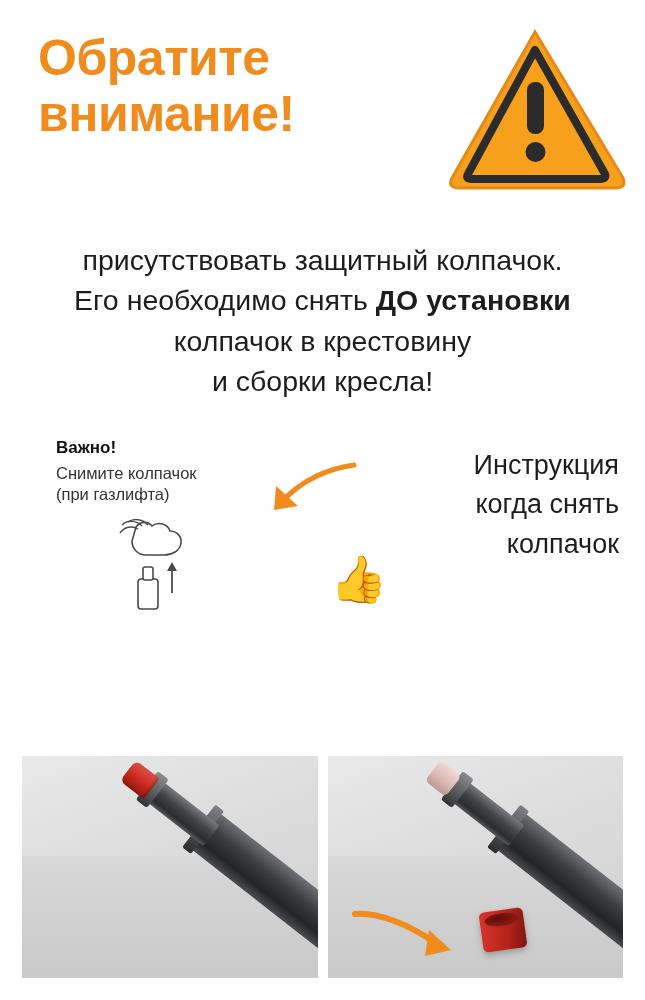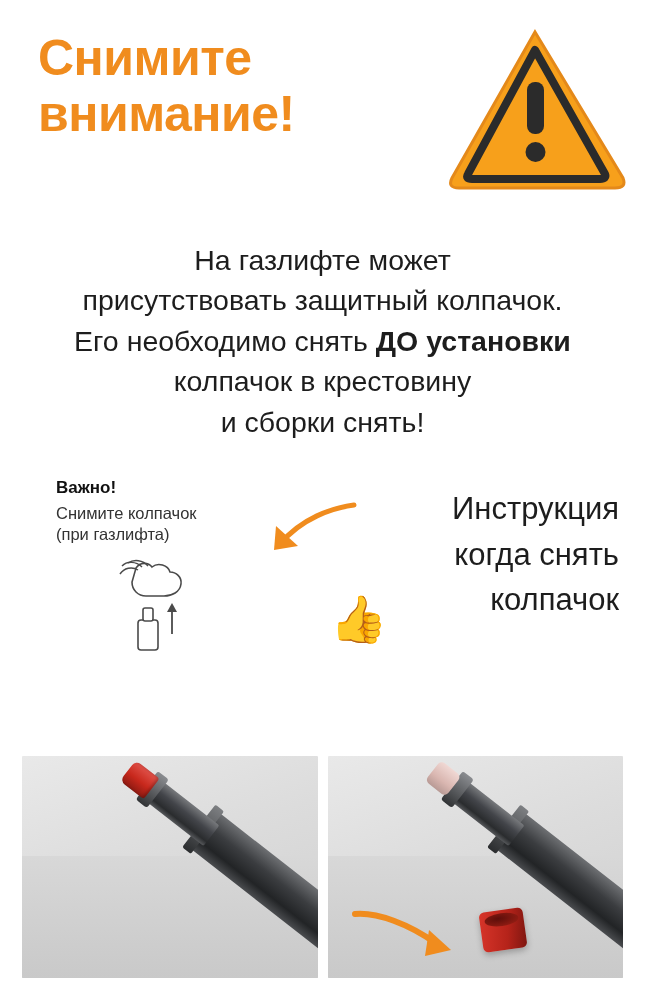--- a/index.html
+++ b/index.html
@@ -98,21 +98,21 @@
     width: 96px;
     height: 60px;
   }
 
   .instr {
     position: absolute;
     right: 26px;
     top: 8px;
     width: 300px;
     text-align: right;
-    font-size: 31px;
+    font-size: 27px;
     line-height: 1.46;
     color: #1d1d1d;
   }
   .instr .line { display: block; white-space: nowrap; }
 
   .thumb {
     position: absolute;
     left: 330px;
     top: 118px;
     font-size: 46px;
@@ -234,38 +234,37 @@
     bottom: 14px;
     width: 120px;
     height: 56px;
   }
 </style>
 </head>
 <body>
 
 <div class="header">
   <div class="headline">
-    <span class="line">Снимите</span>
+    <span class="line">Обратите</span>
     <span class="line">внимание!</span>
   </div>
 
   <svg class="warn-sign" viewBox="0 0 180 168" aria-hidden="true">
     <path d="M88 4 L176 150 Q180 160 168 160 L12 160 Q0 160 5 150 Z" fill="#F7A01B" stroke="#E4891A" stroke-width="3"></path>
     <path d="M88 22 L158 146 Q160 151 153 151 L25 151 Q18 151 21 146 Z" fill="none" stroke="#2b2b2b" stroke-width="8" stroke-linejoin="round"></path>
     <rect x="80" y="54" width="17" height="52" rx="8" fill="#2b2b2b"></rect>
     <circle cx="88.5" cy="124" r="10" fill="#2b2b2b"></circle>
   </svg>
 </div>
 
 <div class="lead">
-  <span class="line">На газлифте может</span>
   <span class="line">присутствовать защитный колпачок.</span>
   <span class="line"><span>Его необходимо снять </span><b>ДО установки</b></span>
   <span class="line">колпачок в крестовину</span>
-  <span class="line">и сборки снять!</span>
+  <span class="line">и сборки кресла!</span>
 </div>
 
 <div class="middle">
 
   <div class="note-block">
     <div class="note-title">Важно!</div>
     <div class="note-text">
       <span class="line">Снимите колпачок</span>
       <span class="line">(при газлифта)</span>
     </div>

